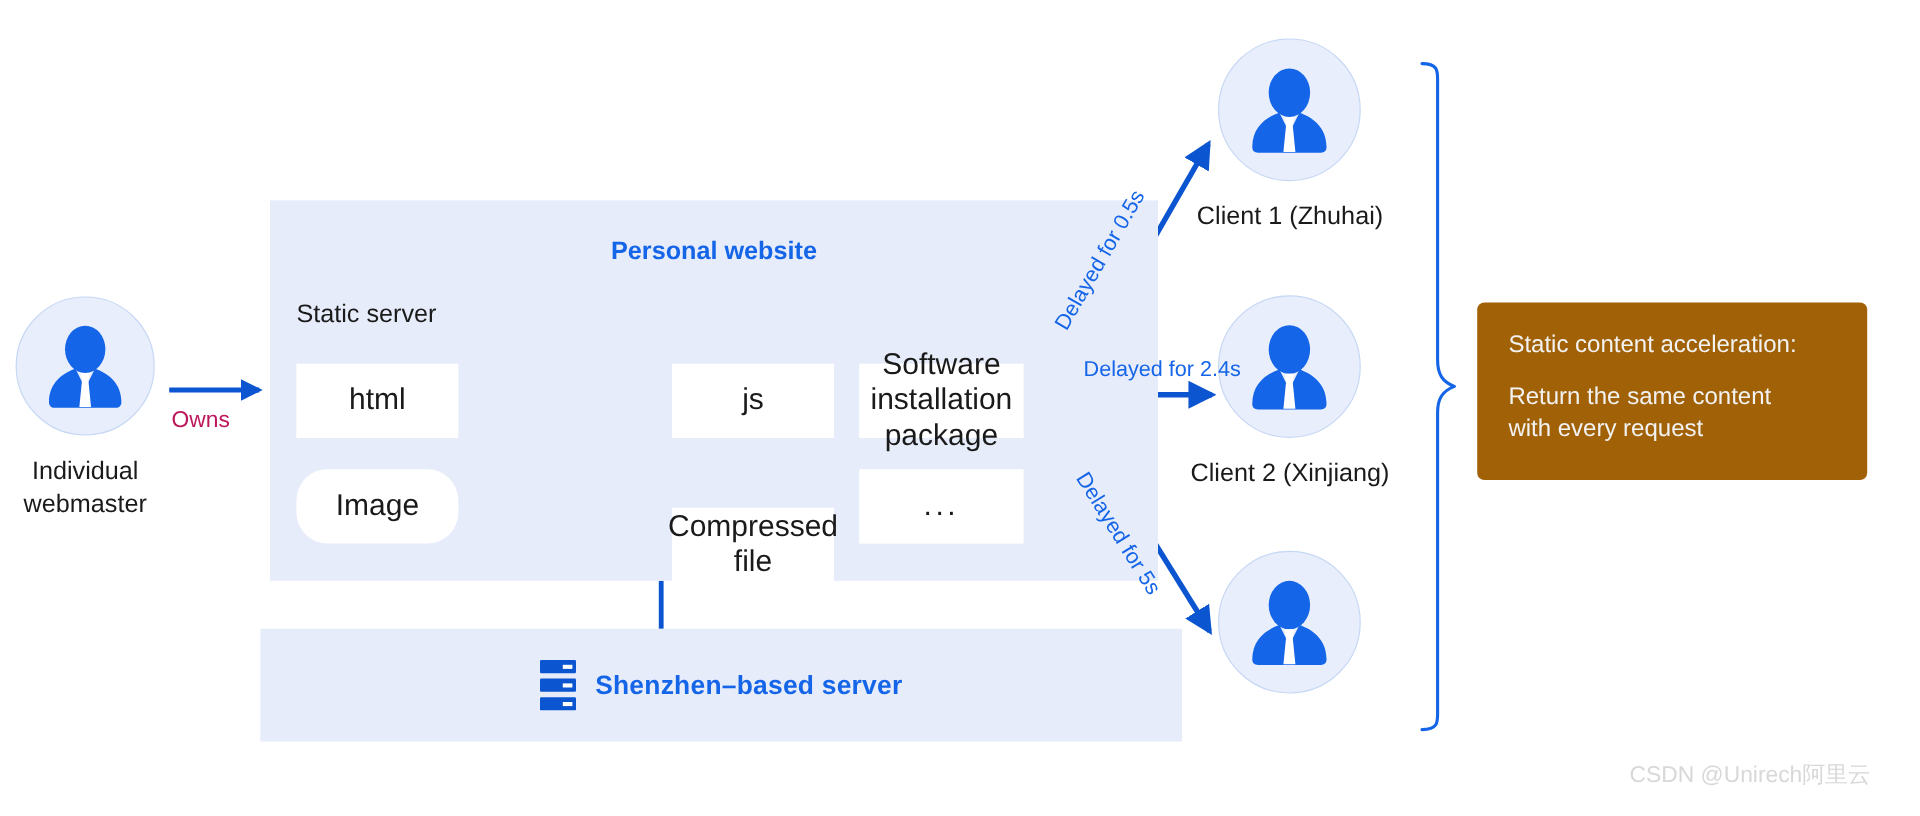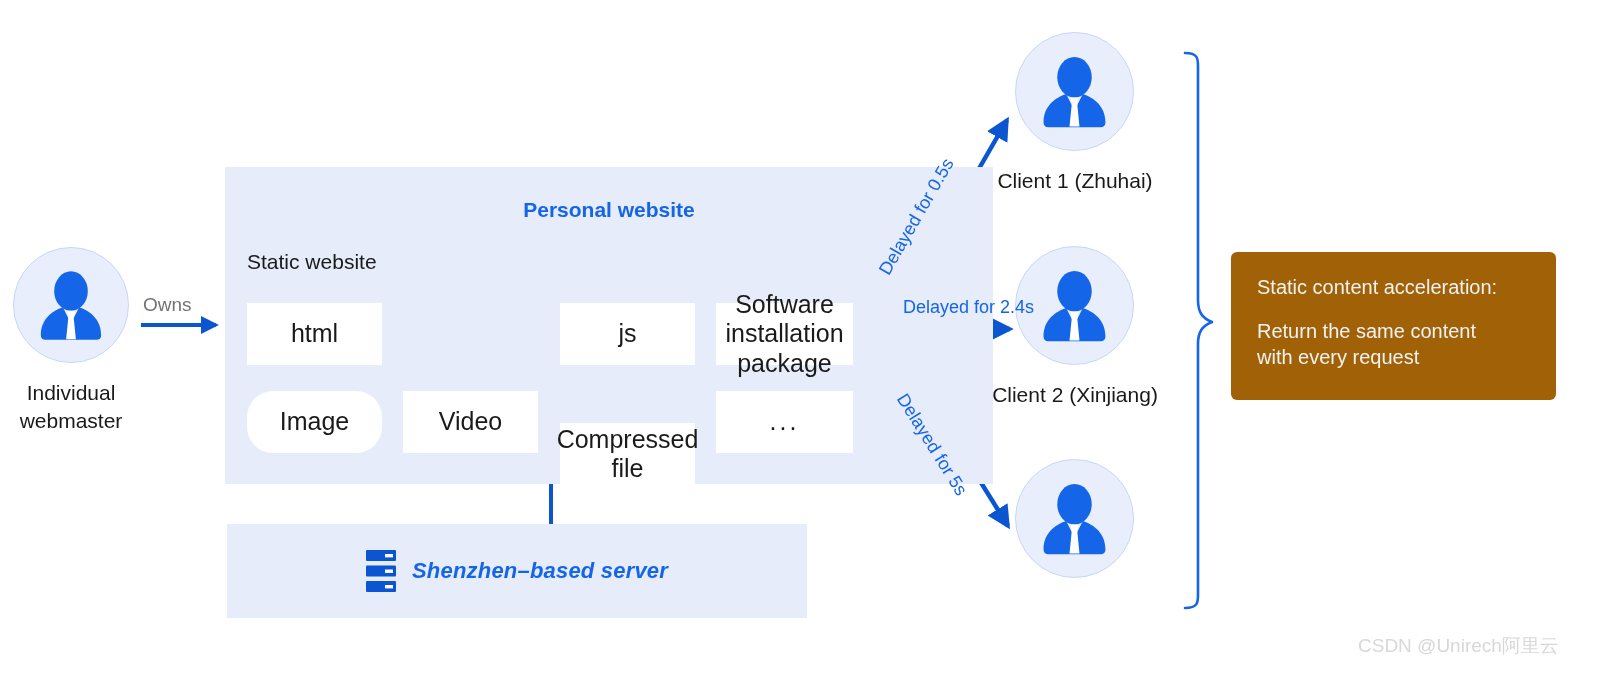--- a/index.html
+++ b/index.html
@@ -90,23 +90,24 @@
   
   .arrow-label {
     position: absolute;
     color: #1565e8;
     font-size: 18px;
     white-space: nowrap;
     transform-origin: left center;
   }
   .owns-label {
     position: absolute;
-    color: #737373;
+    color: #be185d;
     font-size: 19px;
     white-space: nowrap;
+    margin-top: 46px;
   }
 
   
   .callout {
     position: absolute;
     background: #a16207;
     border-radius: 6px;
     box-sizing: border-box;
     padding: 22px 26px 24px 26px;
   }
@@ -174,38 +175,37 @@
       <ellipse cx="50" cy="38" rx="14.5" ry="17" fill="#1565e8"></ellipse>
       <path d="M24 76 C24 62 34 55 43 52 L50 66 L57 52 C66 55 76 62 76 76 C76 78.5 74.5 80 72 80 L28 80 C25.5 80 24 78.5 24 76 Z" fill="#1565e8"></path>
       <path d="M46.6 55 L53.4 55 L52.3 60.5 L54.2 79.5 L45.8 79.5 L47.7 60.5 Z" fill="#ffffff"></path>
     </svg>
   </div>
   <div class="avatar-label" style="left:0px; top:379px; width:142px;">Individual
 webmaster</div>
 
   <div class="owns-label" style="left:143px; top:294px;">Owns</div>
 
-  <div class="panel" style="left:225px; top:167px; width:740px; height:317px;padding-left:28px;">
+  <div class="panel" style="left:225px; top:167px; width:740px; height:317px;">
     <div class="panel-title" style="left:0; top:31px;">Personal website</div>
-    <div class="panel-sub" style="left:22px; top:83px;">Static website</div>
+    <div class="panel-sub" style="left:22px; top:83px;">Static server</div>
 
     <div class="card" style="left:22px;  top:136px; width:135px; height:62px;">html</div>
     <div class="card" style="left:335px; top:136px; width:135px; height:62px;">js</div>
     <div class="card" style="left:491px; top:136px; width:137px; height:62px;">Software
 installation
 package</div>
 
     <div class="card" style="left:22px;  top:224px; width:135px; height:62px;border-radius:26px;">Image</div>
-    <div class="card" style="left:178px; top:224px; width:135px; height:62px;">Video</div>
     <div class="card" style="left:335px; top:224px; width:135px; height:62px;margin-top:32px;">Compressed
 file</div>
     <div class="card" style="left:491px; top:224px; width:137px; height:62px; letter-spacing:3px;">...</div>
   </div>
 
-  <div class="server-strip" style="left:227px; top:524px; width:580px; height:94px;font-style:italic;">
+  <div class="server-strip" style="left:217px; top:524px; width:768px; height:94px;">
     <svg class="server-icon" width="30" height="42" viewBox="0 0 30 42">
       <rect x="0" y="0" width="30" height="11" rx="1" fill="#0b55d0"></rect>
       <rect x="19" y="4" width="8" height="3.4" fill="#ffffff"></rect>
       <rect x="0" y="15.5" width="30" height="11" rx="1" fill="#0b55d0"></rect>
       <rect x="19" y="19.5" width="8" height="3.4" fill="#ffffff"></rect>
       <rect x="0" y="31" width="30" height="11" rx="1" fill="#0b55d0"></rect>
       <rect x="19" y="35" width="8" height="3.4" fill="#ffffff"></rect>
     </svg>
     <span class="server-label">Shenzhen–based server</span>
   </div>

